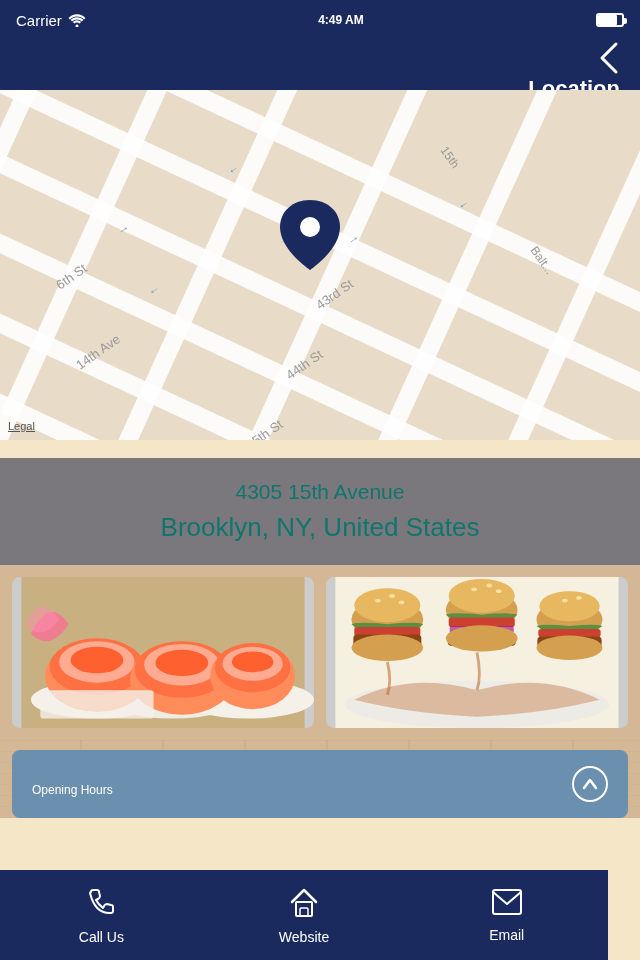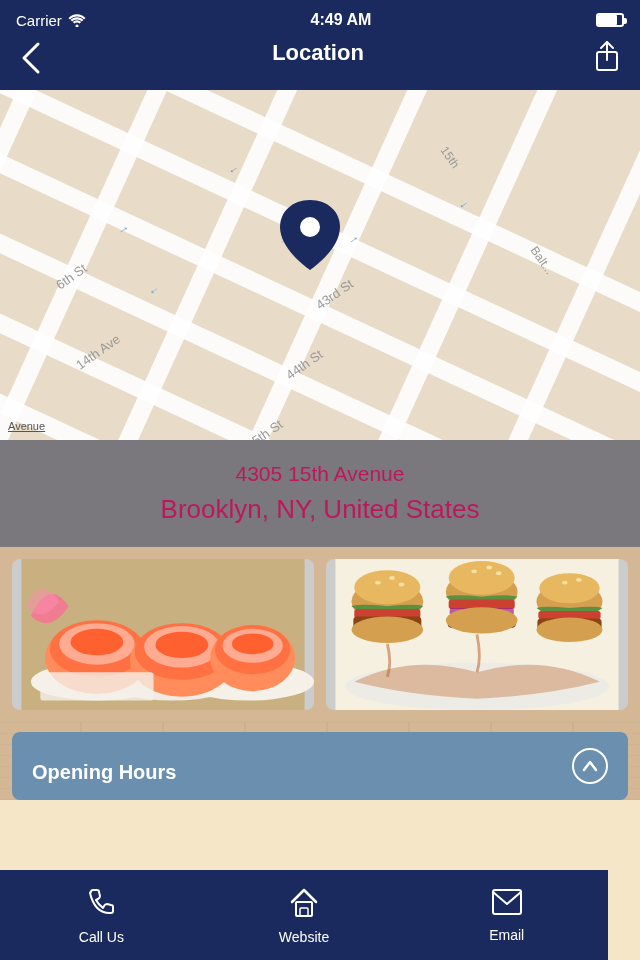--- a/index.html
+++ b/index.html
@@ -24,21 +24,21 @@
       padding: 0 16px;
       font-size: 15px;
       font-weight: 500;
     }
     .status-bar .carrier-wifi {
       display: flex;
       align-items: center;
       gap: 6px;
     }
     .status-bar .time {
-      font-size: 16px;
+      font-size: 12px;
       font-weight: 600;
     }
     .status-bar .battery {
       display: flex;
       align-items: center;
     }
     .battery-icon {
       width: 28px;
       height: 14px;
       border: 2px solid white;
@@ -61,23 +61,24 @@
       height: 100%;
       background: white;
       border-radius: 1px;
     }
 
     
     .nav-bar {
       background: #1a2a5e;
       height: 50px;
       display: flex;
-      align-items: flex-start;
+      align-items: flex-end;
       justify-content: space-between;
       padding: 0 20px;
+      flex-direction: column;
     }
     .nav-back {
       color: white;
       font-size: 28px;
       cursor: pointer;
       display: flex;
       align-items: center;
     }
     .nav-title {
       color: white;
@@ -101,25 +102,26 @@
 
     
     .map-svg {
       width: 100%;
       height: 100%;
     }
 
     
     .address-overlay {
       background: rgba(100, 100, 110, 0.85);
-      color: #be185d;
+      color: #0f766e;
       text-align: center;
       padding: 18px 20px;
       font-size: 20px;
       line-height: 1.5;
+      margin-top: 18px;
     }
     .address-line1 {
       font-size: 21px;
       font-weight: 400;
     }
     .address-line2 {
       font-size: 26px;
       font-weight: 400;
     }
 
@@ -145,22 +147,22 @@
       margin: 10px 12px;
       border-radius: 8px;
       display: flex;
       align-items: center;
       justify-content: space-between;
       padding: 16px 20px;
       cursor: pointer;
     }
     .opening-hours-label {
       color: white;
-      font-size: 20px;
-      font-weight: 700;
+      font-size: 12px;
+      font-weight: 400;
       margin-top: 13px;
     }
     .opening-hours-icon {
       color: white;
       font-size: 24px;
       width: 36px;
       height: 36px;
       border: 2px solid white;
       border-radius: 50%;
       display: flex;
@@ -302,21 +304,21 @@
       <text x="150" y="200" transform="rotate(55,150,200)">↓</text>
       <text x="280" y="150" transform="rotate(55,280,150)">↑</text>
     </g>
 
     <g transform="translate(310, 155)">
       <ellipse cx="0" cy="5" rx="10" ry="4" fill="rgba(0,0,0,0.2)"></ellipse>
       <path d="M0,-45 C-18,-45 -30,-33 -30,-18 C-30,5 0,25 0,25 C0,25 30,5 30,-18 C30,-33 18,-45 0,-45 Z" fill="#1a2a5e"></path>
       <circle cx="0" cy="-18" r="10" fill="white"></circle>
     </g>
   </svg>
-  <span class="legal-text">Avenue</span>
+  <span class="legal-text">Legal</span>
 </div>
 
 <div class="address-overlay">
   <div class="address-line1">4305 15th Avenue</div>
   <div class="address-line2">Brooklyn, NY, United States</div>
 </div>
 
 <div class="content-below-map">
 
   <div class="food-photos">

